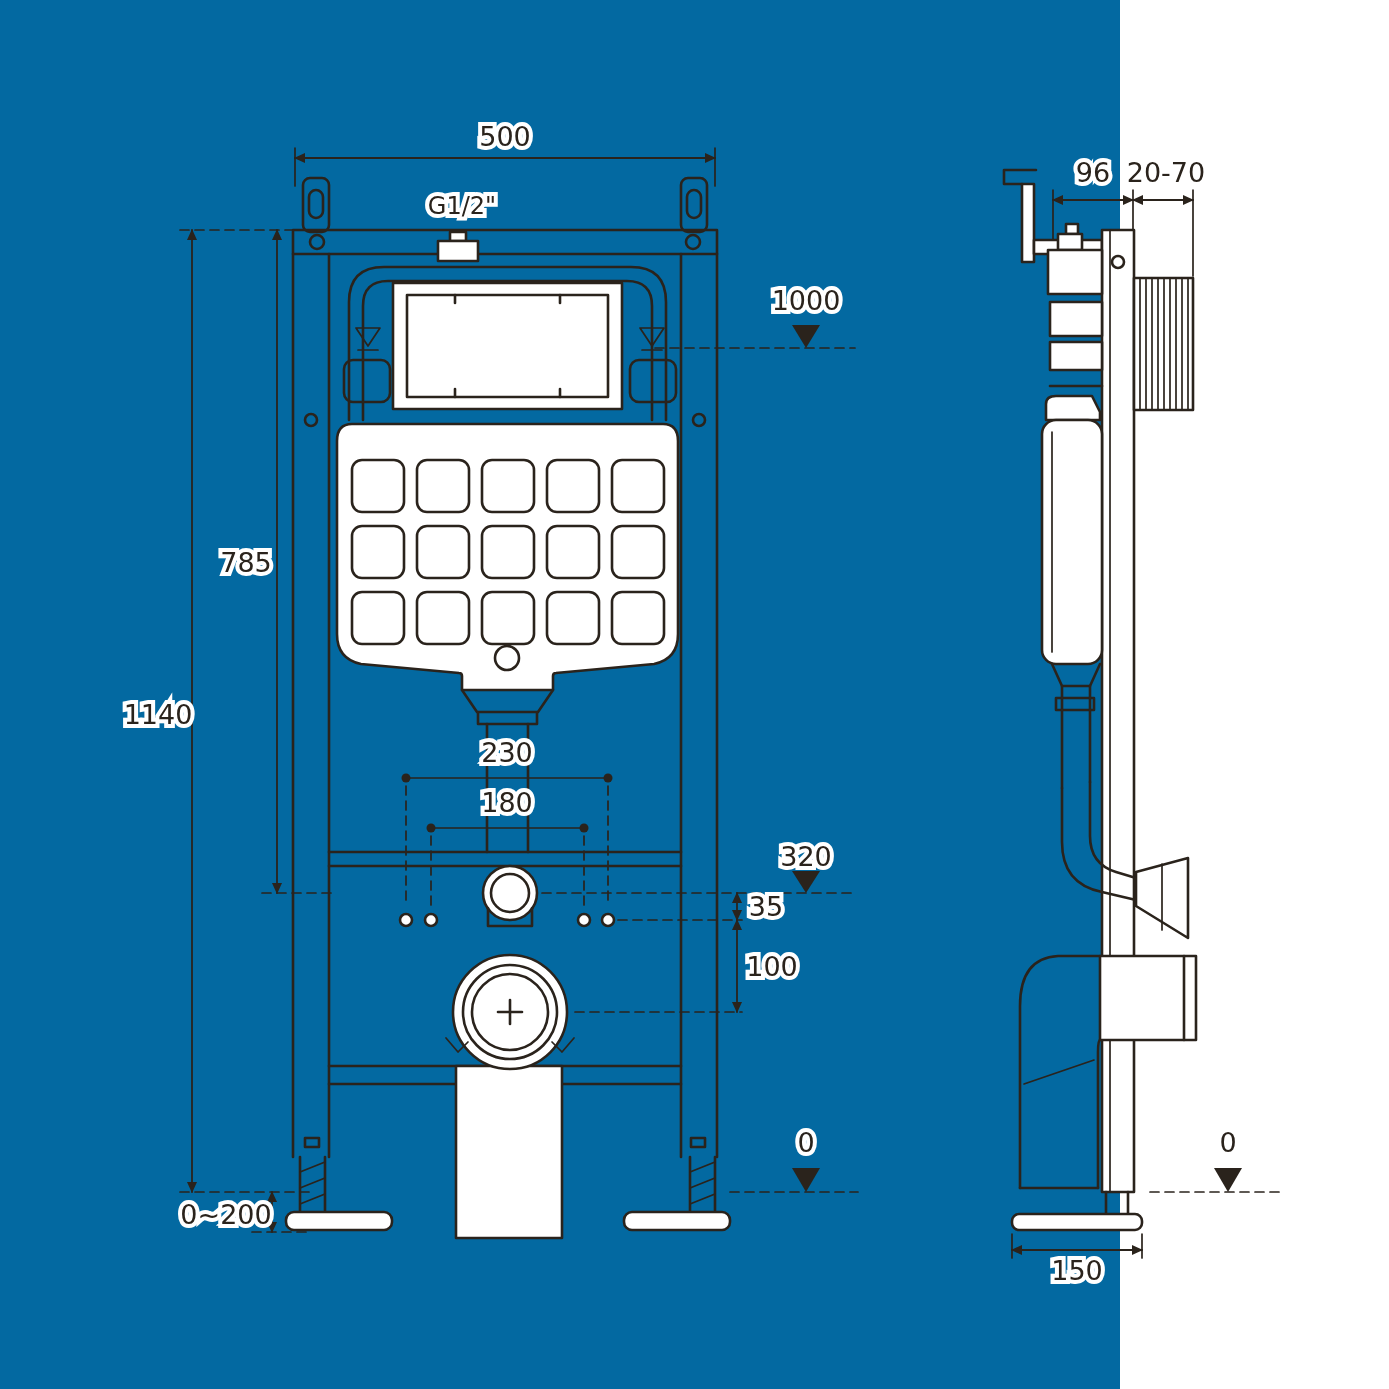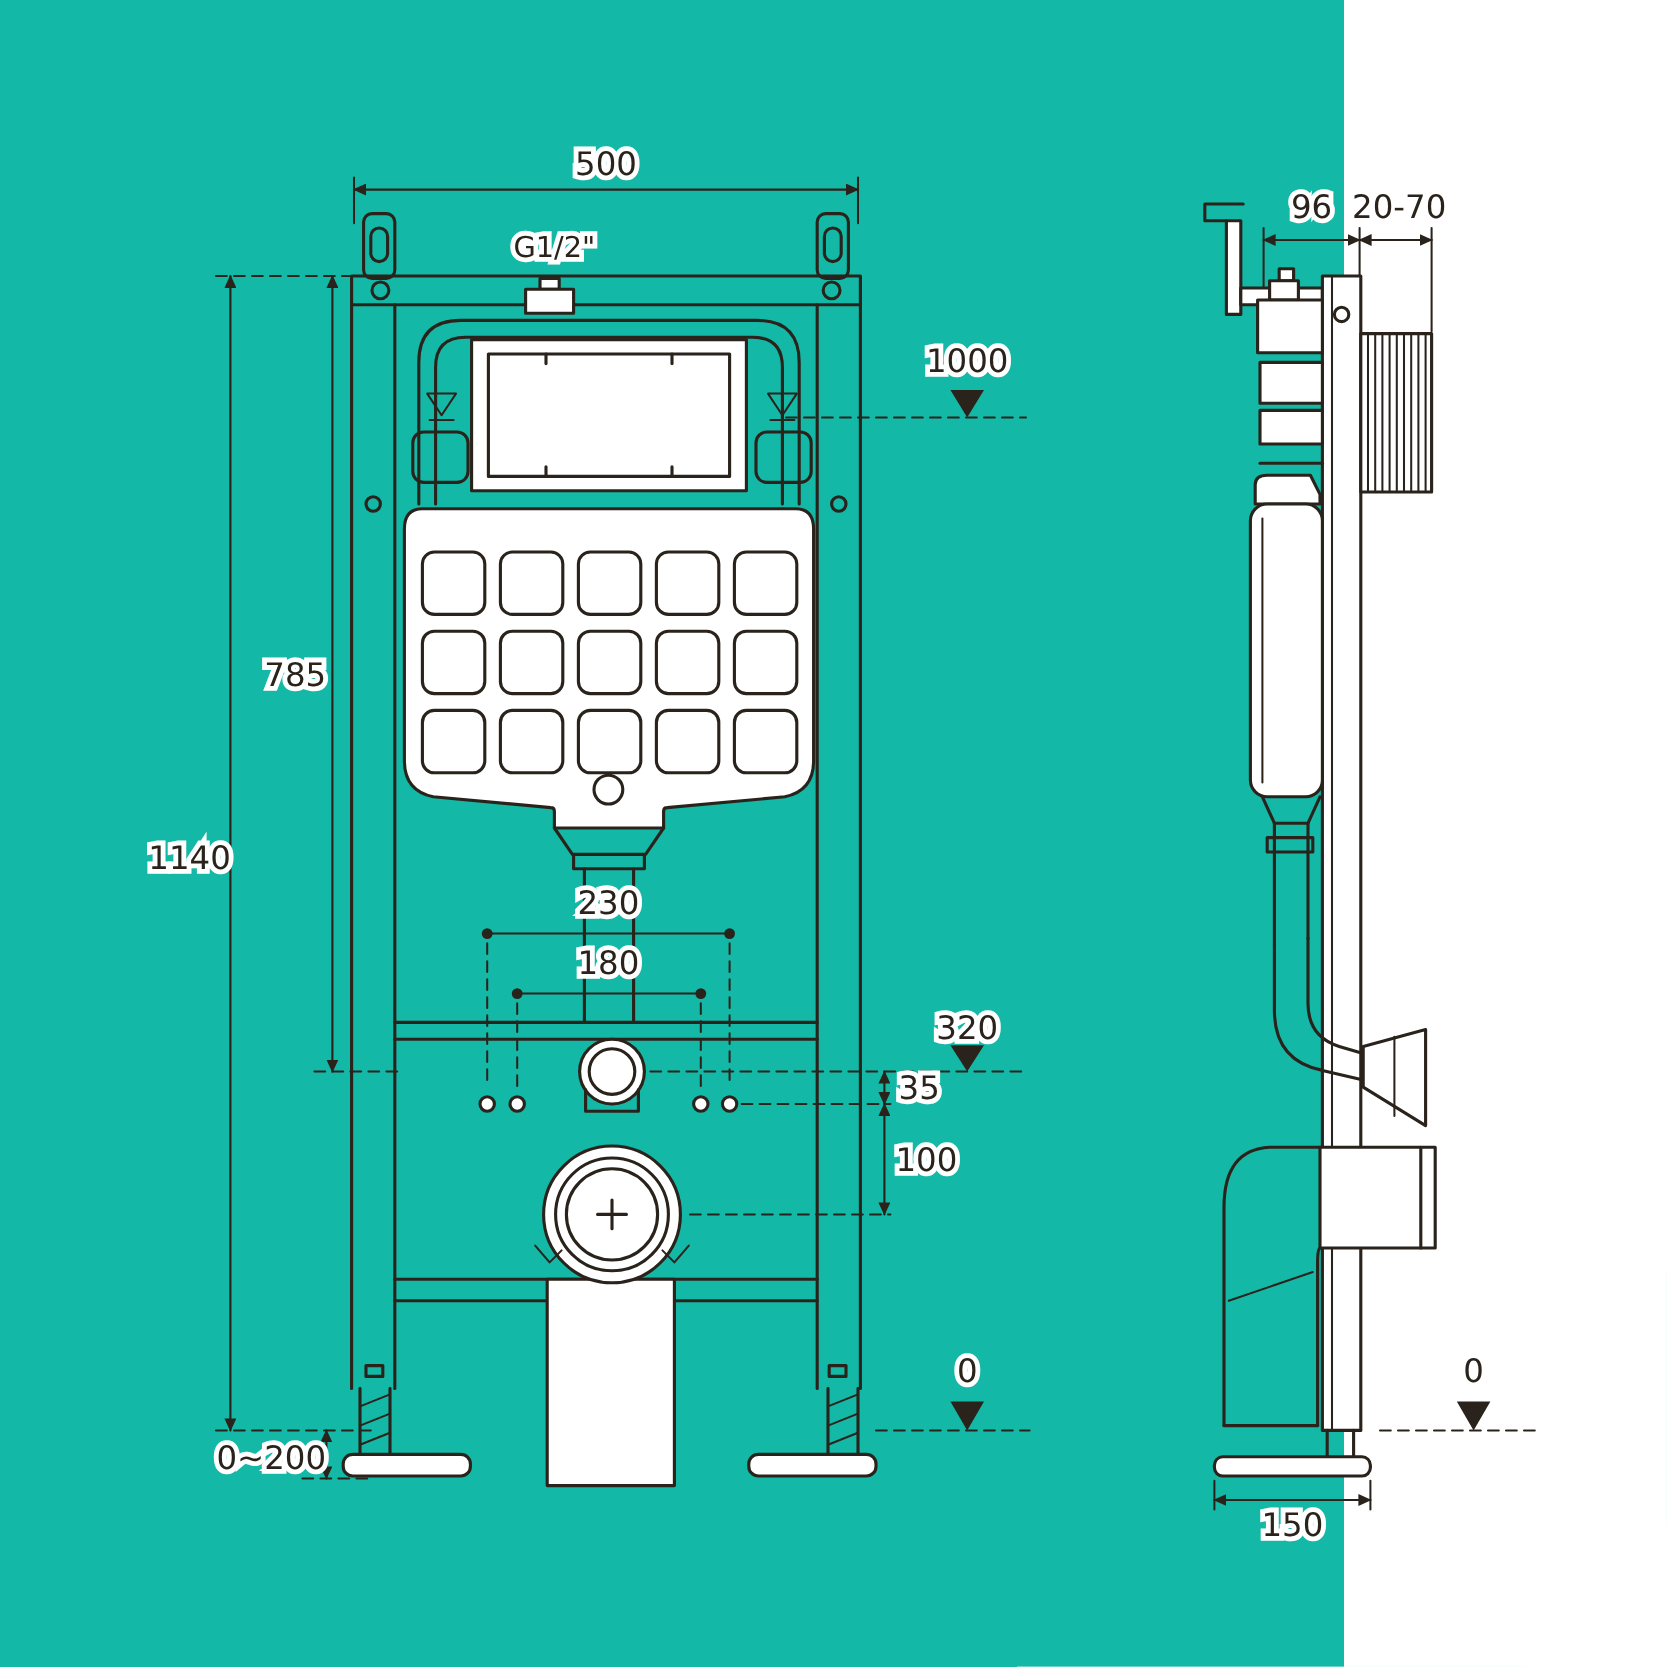--- a/index.html
+++ b/index.html
@@ -1,16 +1,16 @@
 <!DOCTYPE html>
 <html><head>
 <meta charset="utf-8">
 <style>
   html,body{margin:0;padding:0;background:#ffffff;}
-  .page{width:1120px;height:1389px;background:#14b8a6;position:relative;}
+  .page{width:1120px;height:1389px;background:#0369a1;position:relative;}
   svg{display:block;}
   .st{stroke:#2a231c;fill:none;stroke-width:2.6;stroke-linecap:round;stroke-linejoin:round;}
   .tn{stroke-width:1.7;}
   .dsh{stroke-width:1.7;stroke-dasharray:9 6;}
   .dim{stroke-width:1.8;marker-start:url(#arr);marker-end:url(#arr);}
   .wf{fill:#ffffff;}
   .tri{fill:#2a231c;stroke:none;}
   .dot{fill:#2a231c;stroke:none;}
   .dt{font:27px "DejaVu Sans", sans-serif;fill:#2a231c;stroke:#ffffff;stroke-width:8px;paint-order:stroke;text-anchor:middle;}
   .dts{font:24px "DejaVu Sans", sans-serif;fill:#2a231c;stroke:#ffffff;stroke-width:8px;paint-order:stroke;text-anchor:middle;}

